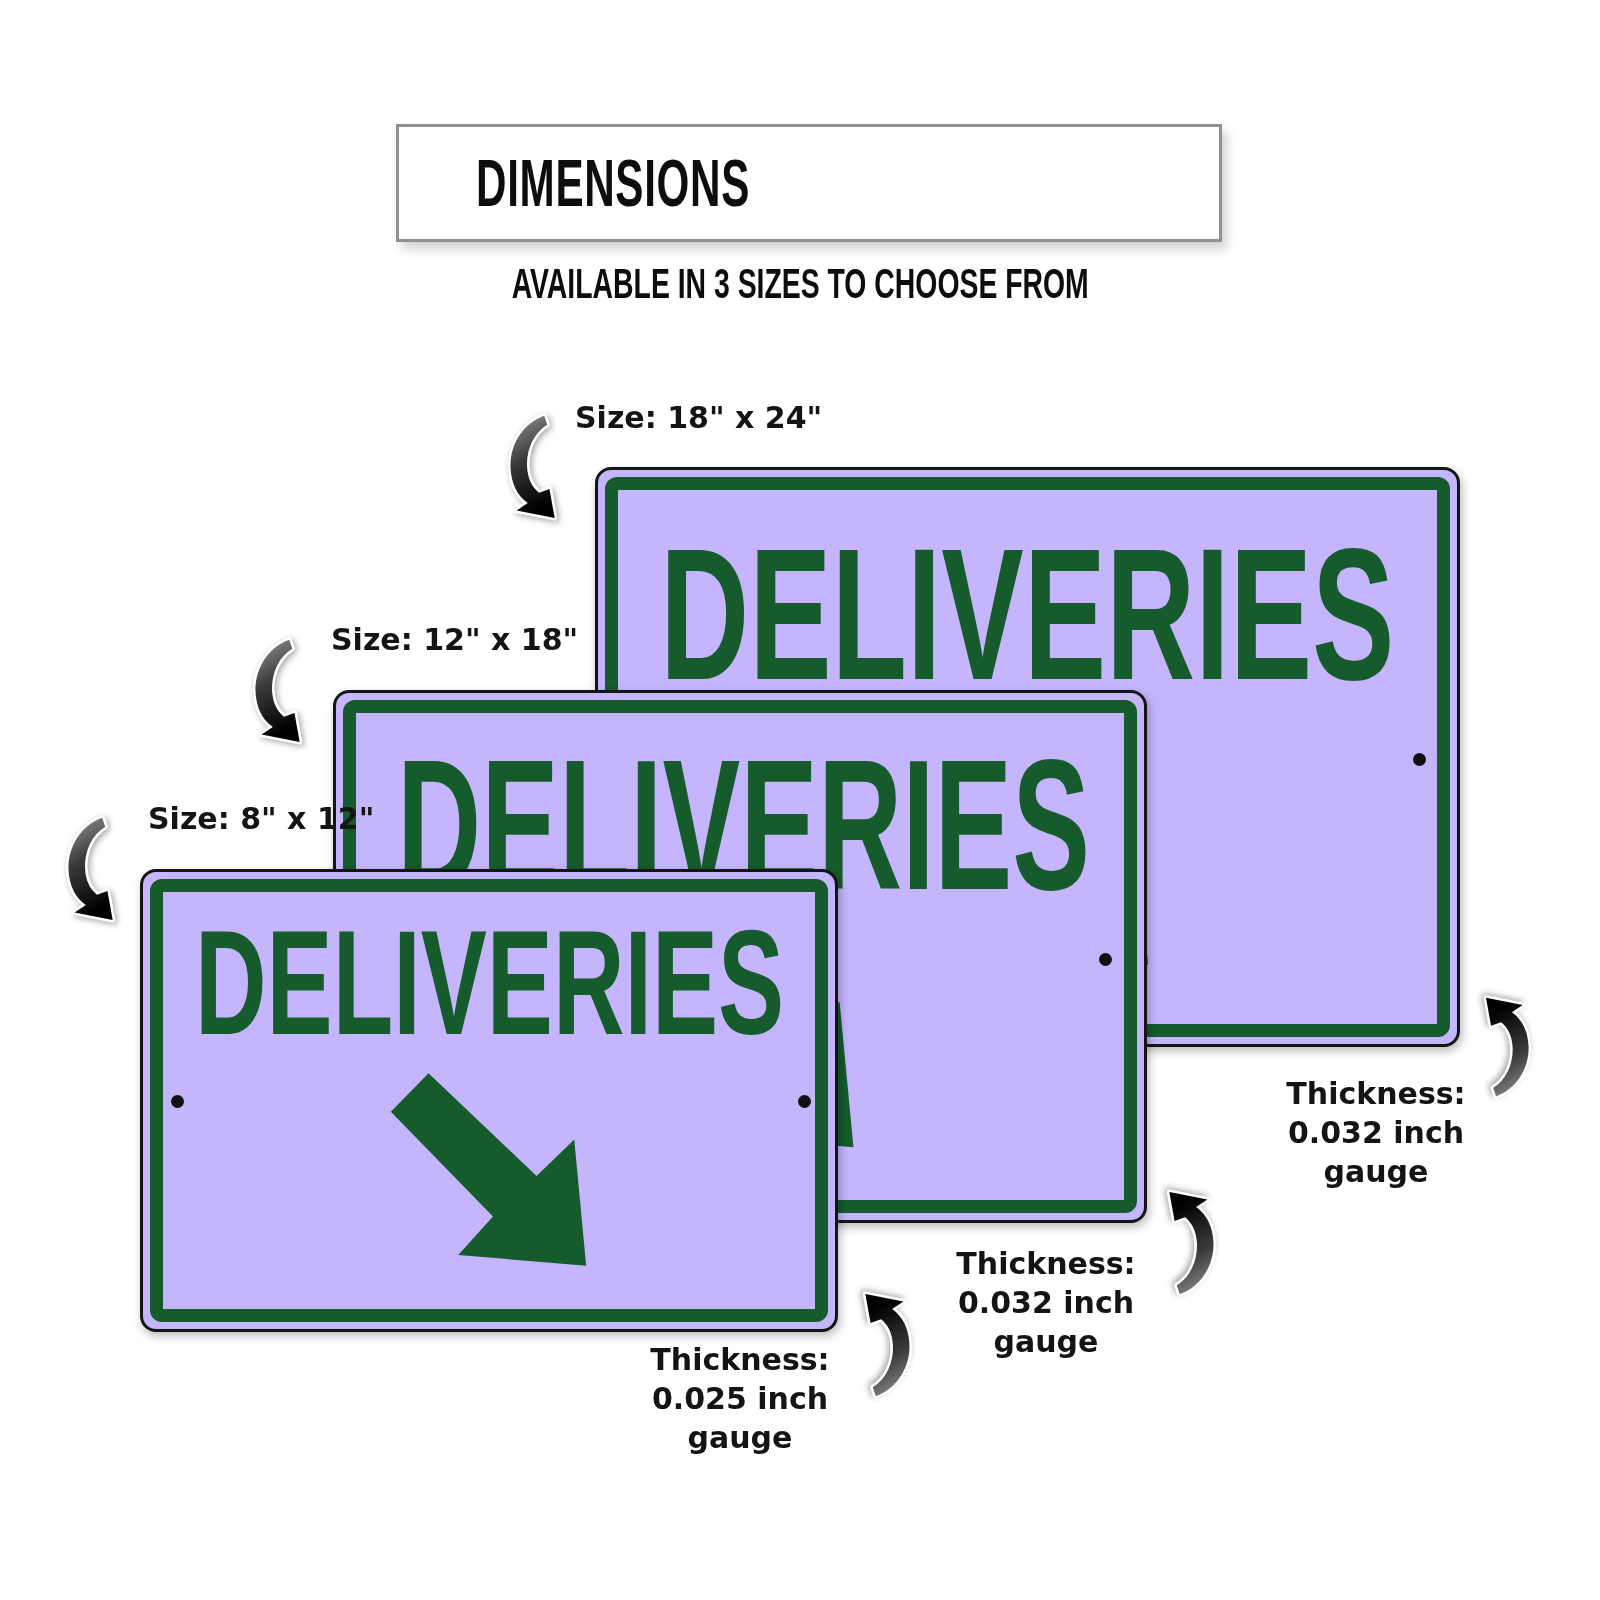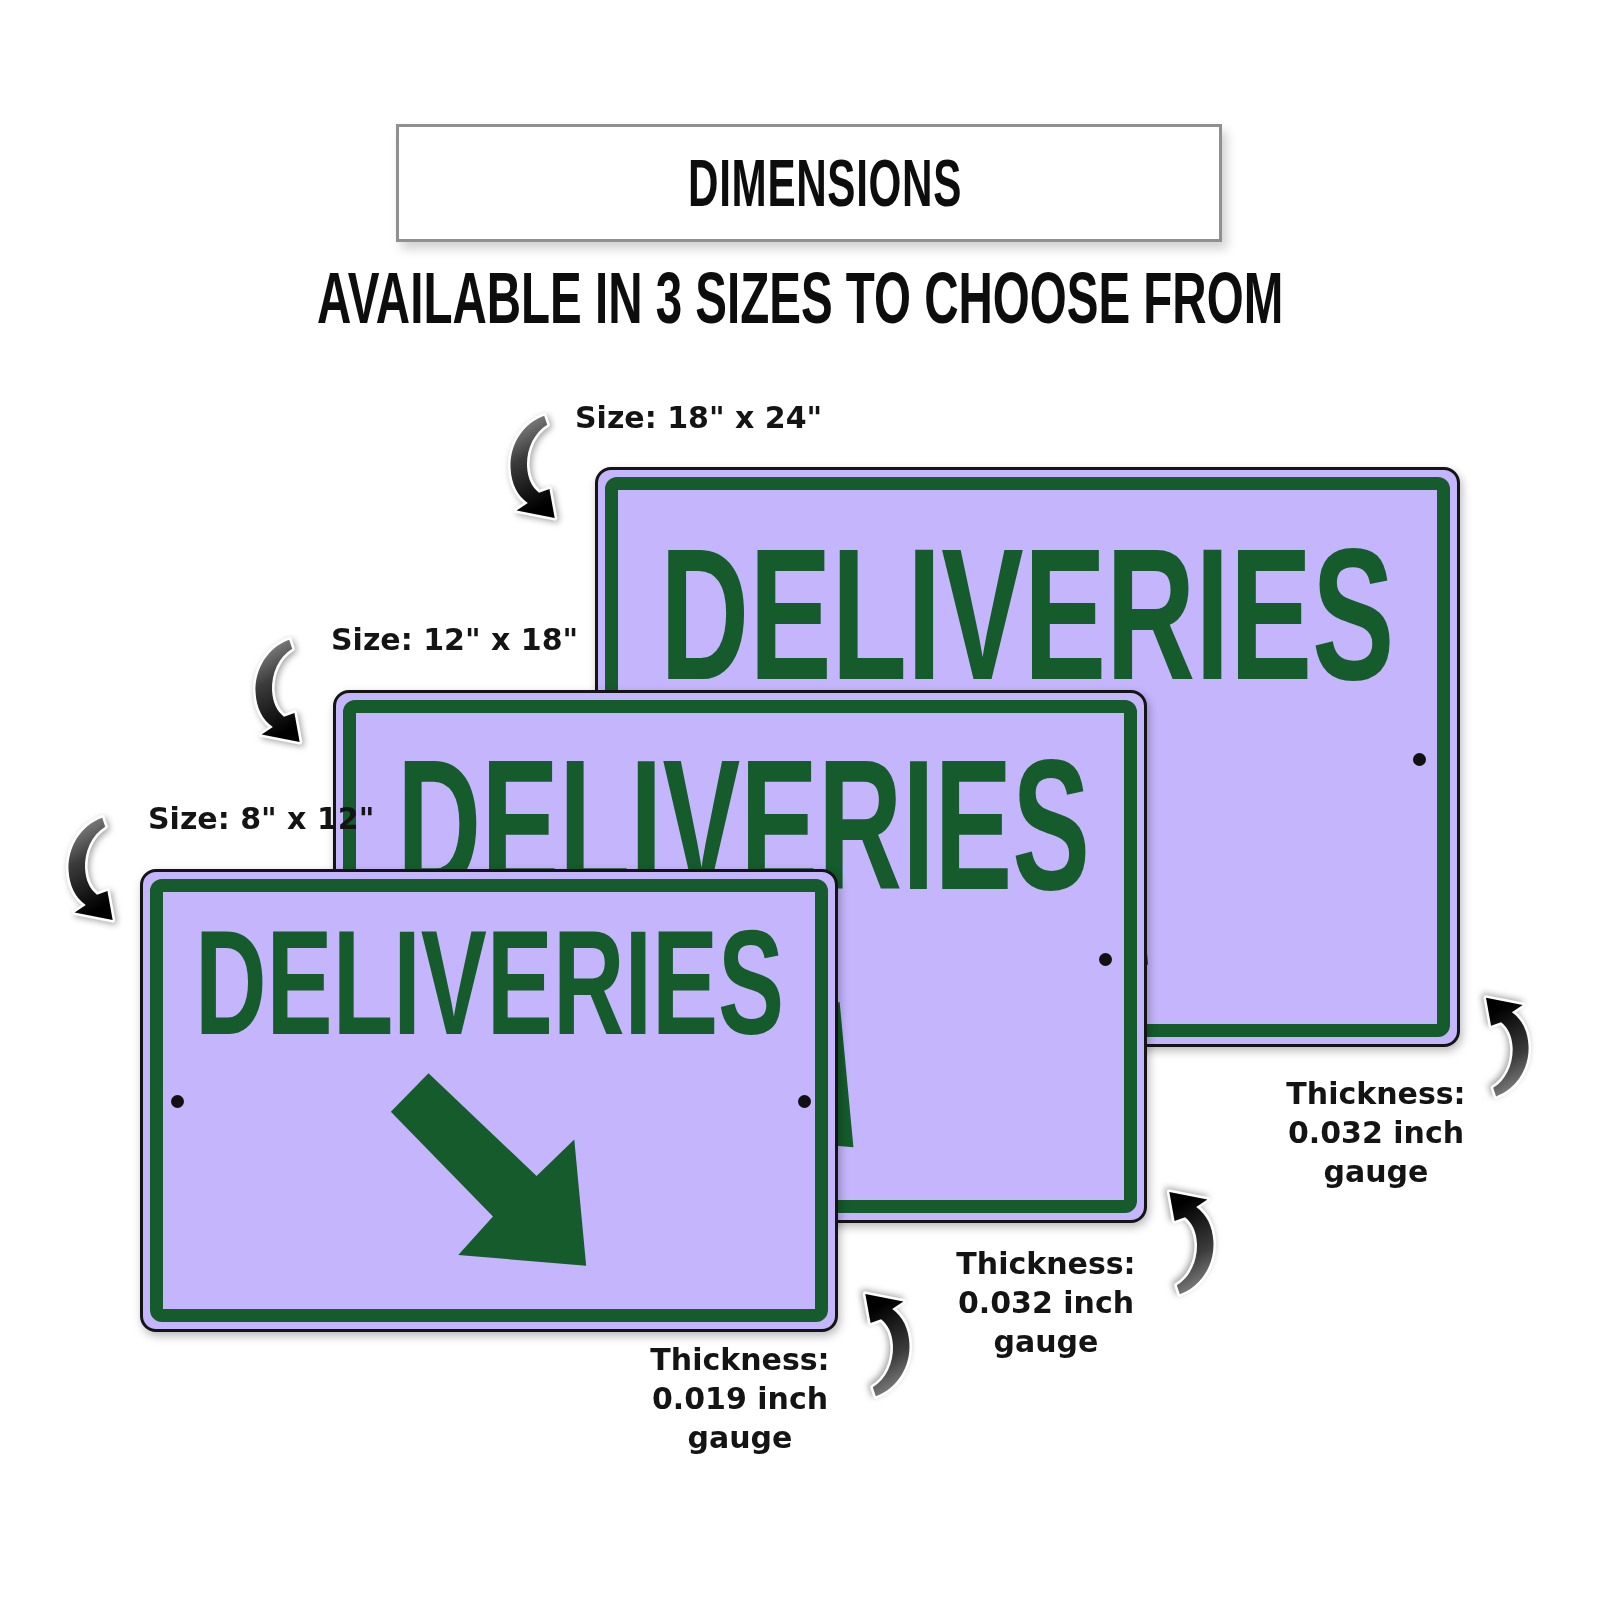--- a/index.html
+++ b/index.html
@@ -1,26 +1,26 @@
 <!DOCTYPE html>
 <html><head>
 <meta charset="utf-8">
 <style>
   html,body{margin:0;padding:0;background:#fff;}
   #canvas{position:relative;width:1600px;height:1600px;background:#fff;overflow:hidden;
           font-family:"Liberation Sans",sans-serif;}
 
   
   .hdr-box{position:absolute;left:396px;top:124px;width:826px;height:118px;background:#fff;
-           border:3px solid #909090;box-sizing:border-box;display:flex;align-items:center;justify-content:center;
-           box-shadow:5px 7px 10px rgba(0,0,0,.18);padding-left:32px;}
+           border:3px solid #909090;box-sizing:border-box;display:flex;align-items:center;justify-content:flex-start;
+           box-shadow:5px 7px 10px rgba(0,0,0,.18);}
   .hdr-title{font-weight:bold;font-size:66px;color:#0d0d0d;letter-spacing:1px;
              transform:scaleX(.64);transform-origin:center;white-space:nowrap;}
   .subtitle{position:absolute;left:0;top:262px;width:1600px;text-align:center;
-            font-weight:bold;font-size:72px;color:#0d0d0d;line-height:1;white-space:nowrap;}
+            font-weight:bold;font-size:43px;color:#0d0d0d;line-height:1;white-space:nowrap;}
   .subtitle span{display:inline-block;transform:scaleX(.66);transform-origin:center;}
 
   
   .sign{position:absolute;background:#c4b5fd;border:3px solid #141414;box-sizing:border-box;
         border-radius:16px;box-shadow:2px 4px 10px rgba(0,0,0,.28);}
   .sign .frame{position:absolute;left:7px;top:7px;right:7px;bottom:7px;
                border:13px solid #155B2B;border-radius:12px;pointer-events:none;}
   .sign .word{position:absolute;color:#155B2B;font-weight:bold;line-height:1;white-space:nowrap;
               transform-origin:left top;letter-spacing:0;}
   .sign .arrow-svg{position:absolute;left:0;top:0;width:100%;height:100%;}
@@ -113,21 +113,21 @@
   <div class="lbl center" style="left:1241px;top:1074px;width:270px">
     <div>Thickness:</div>
     <div>0.032 inch gauge</div>
   </div>
   <div class="lbl center" style="left:911px;top:1244px;width:270px">
     <div>Thickness:</div>
     <div>0.032 inch gauge</div>
   </div>
   <div class="lbl center" style="left:615px;top:1340px;width:250px">
     <div>Thickness:</div>
-    <div>0.019 inch gauge</div>
+    <div>0.025 inch gauge</div>
   </div>
 
   <svg class="swoosh flip" style="left:1468px;top:992px" width="72" height="108" viewBox="0 0 90 150">
     <path d="M56 5 C28 15 9 44 11 76 C12 96 20 112 34 122 L19 132 L70 142 L63 103 L49 108 C39 100 34 89 33 73 C32 50 42 28 60 17 Z"></path>
   </svg>
   <svg class="swoosh flip" style="left:1150px;top:1186px" width="76" height="112" viewBox="0 0 90 150">
     <path d="M56 5 C28 15 9 44 11 76 C12 96 20 112 34 122 L19 132 L70 142 L63 103 L49 108 C39 100 34 89 33 73 C32 50 42 28 60 17 Z"></path>
   </svg>
   <svg class="swoosh flip" style="left:846px;top:1288px" width="76" height="112" viewBox="0 0 90 150">
     <path d="M56 5 C28 15 9 44 11 76 C12 96 20 112 34 122 L19 132 L70 142 L63 103 L49 108 C39 100 34 89 33 73 C32 50 42 28 60 17 Z"></path>

